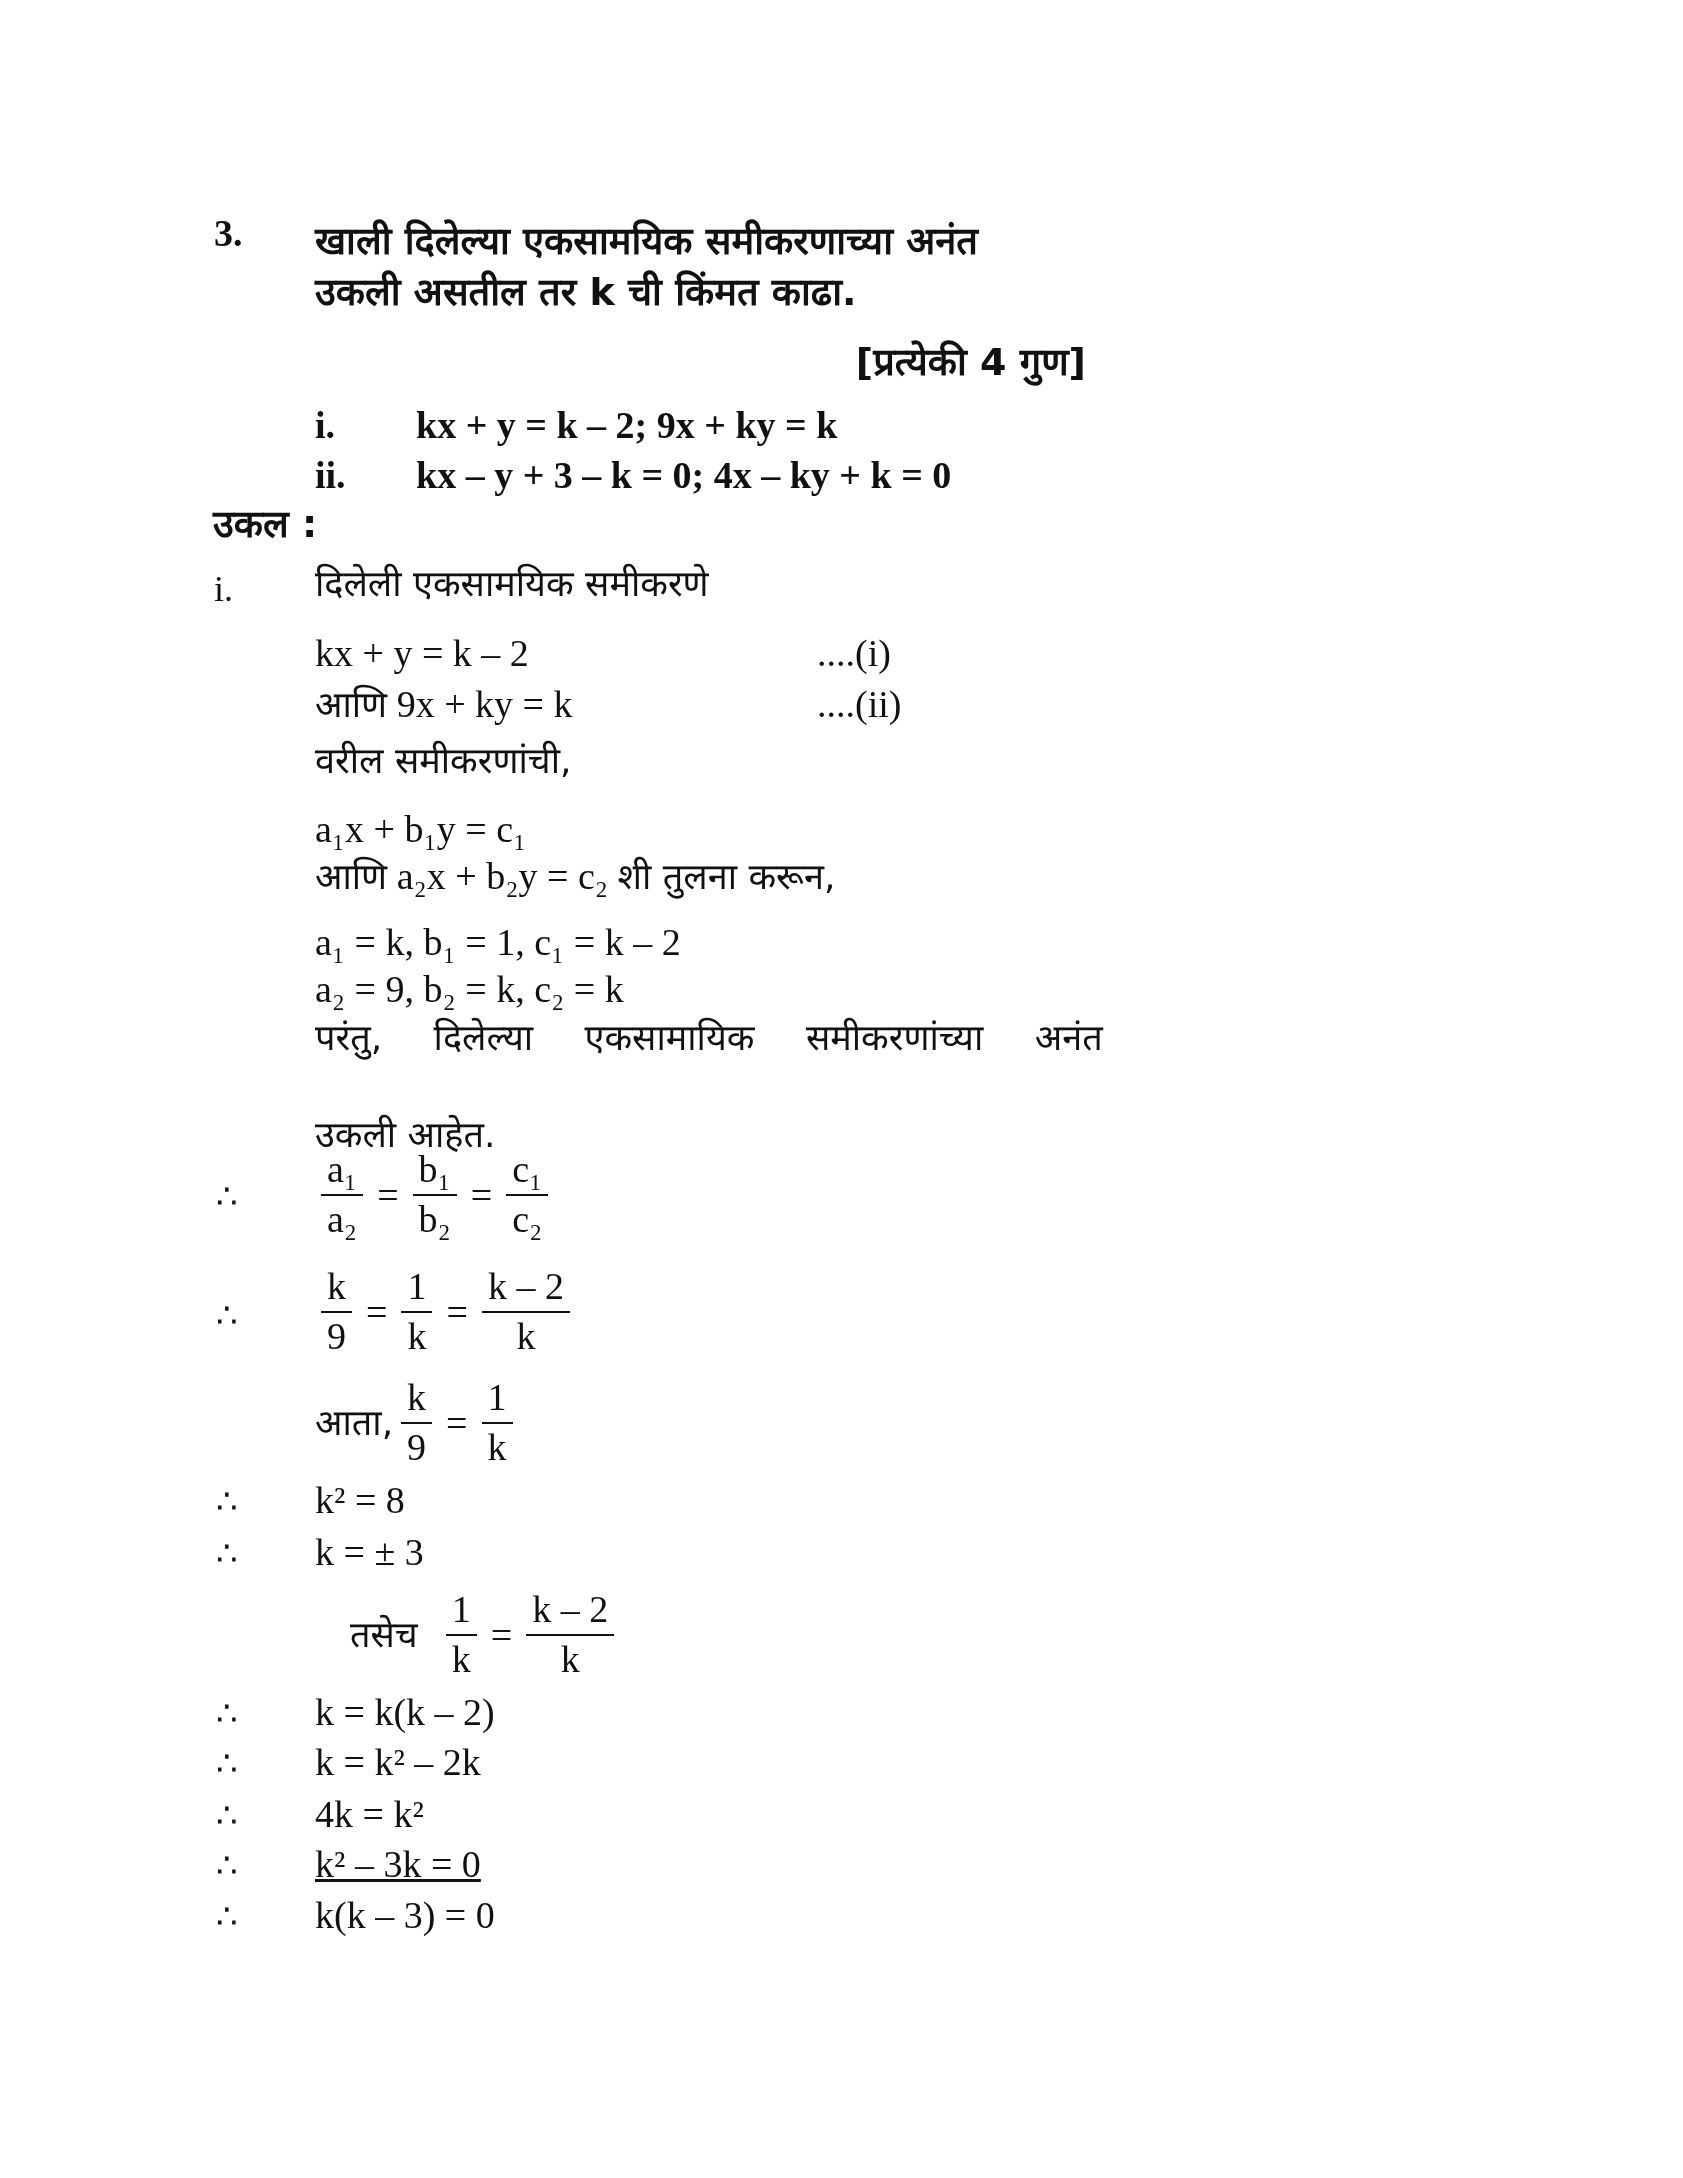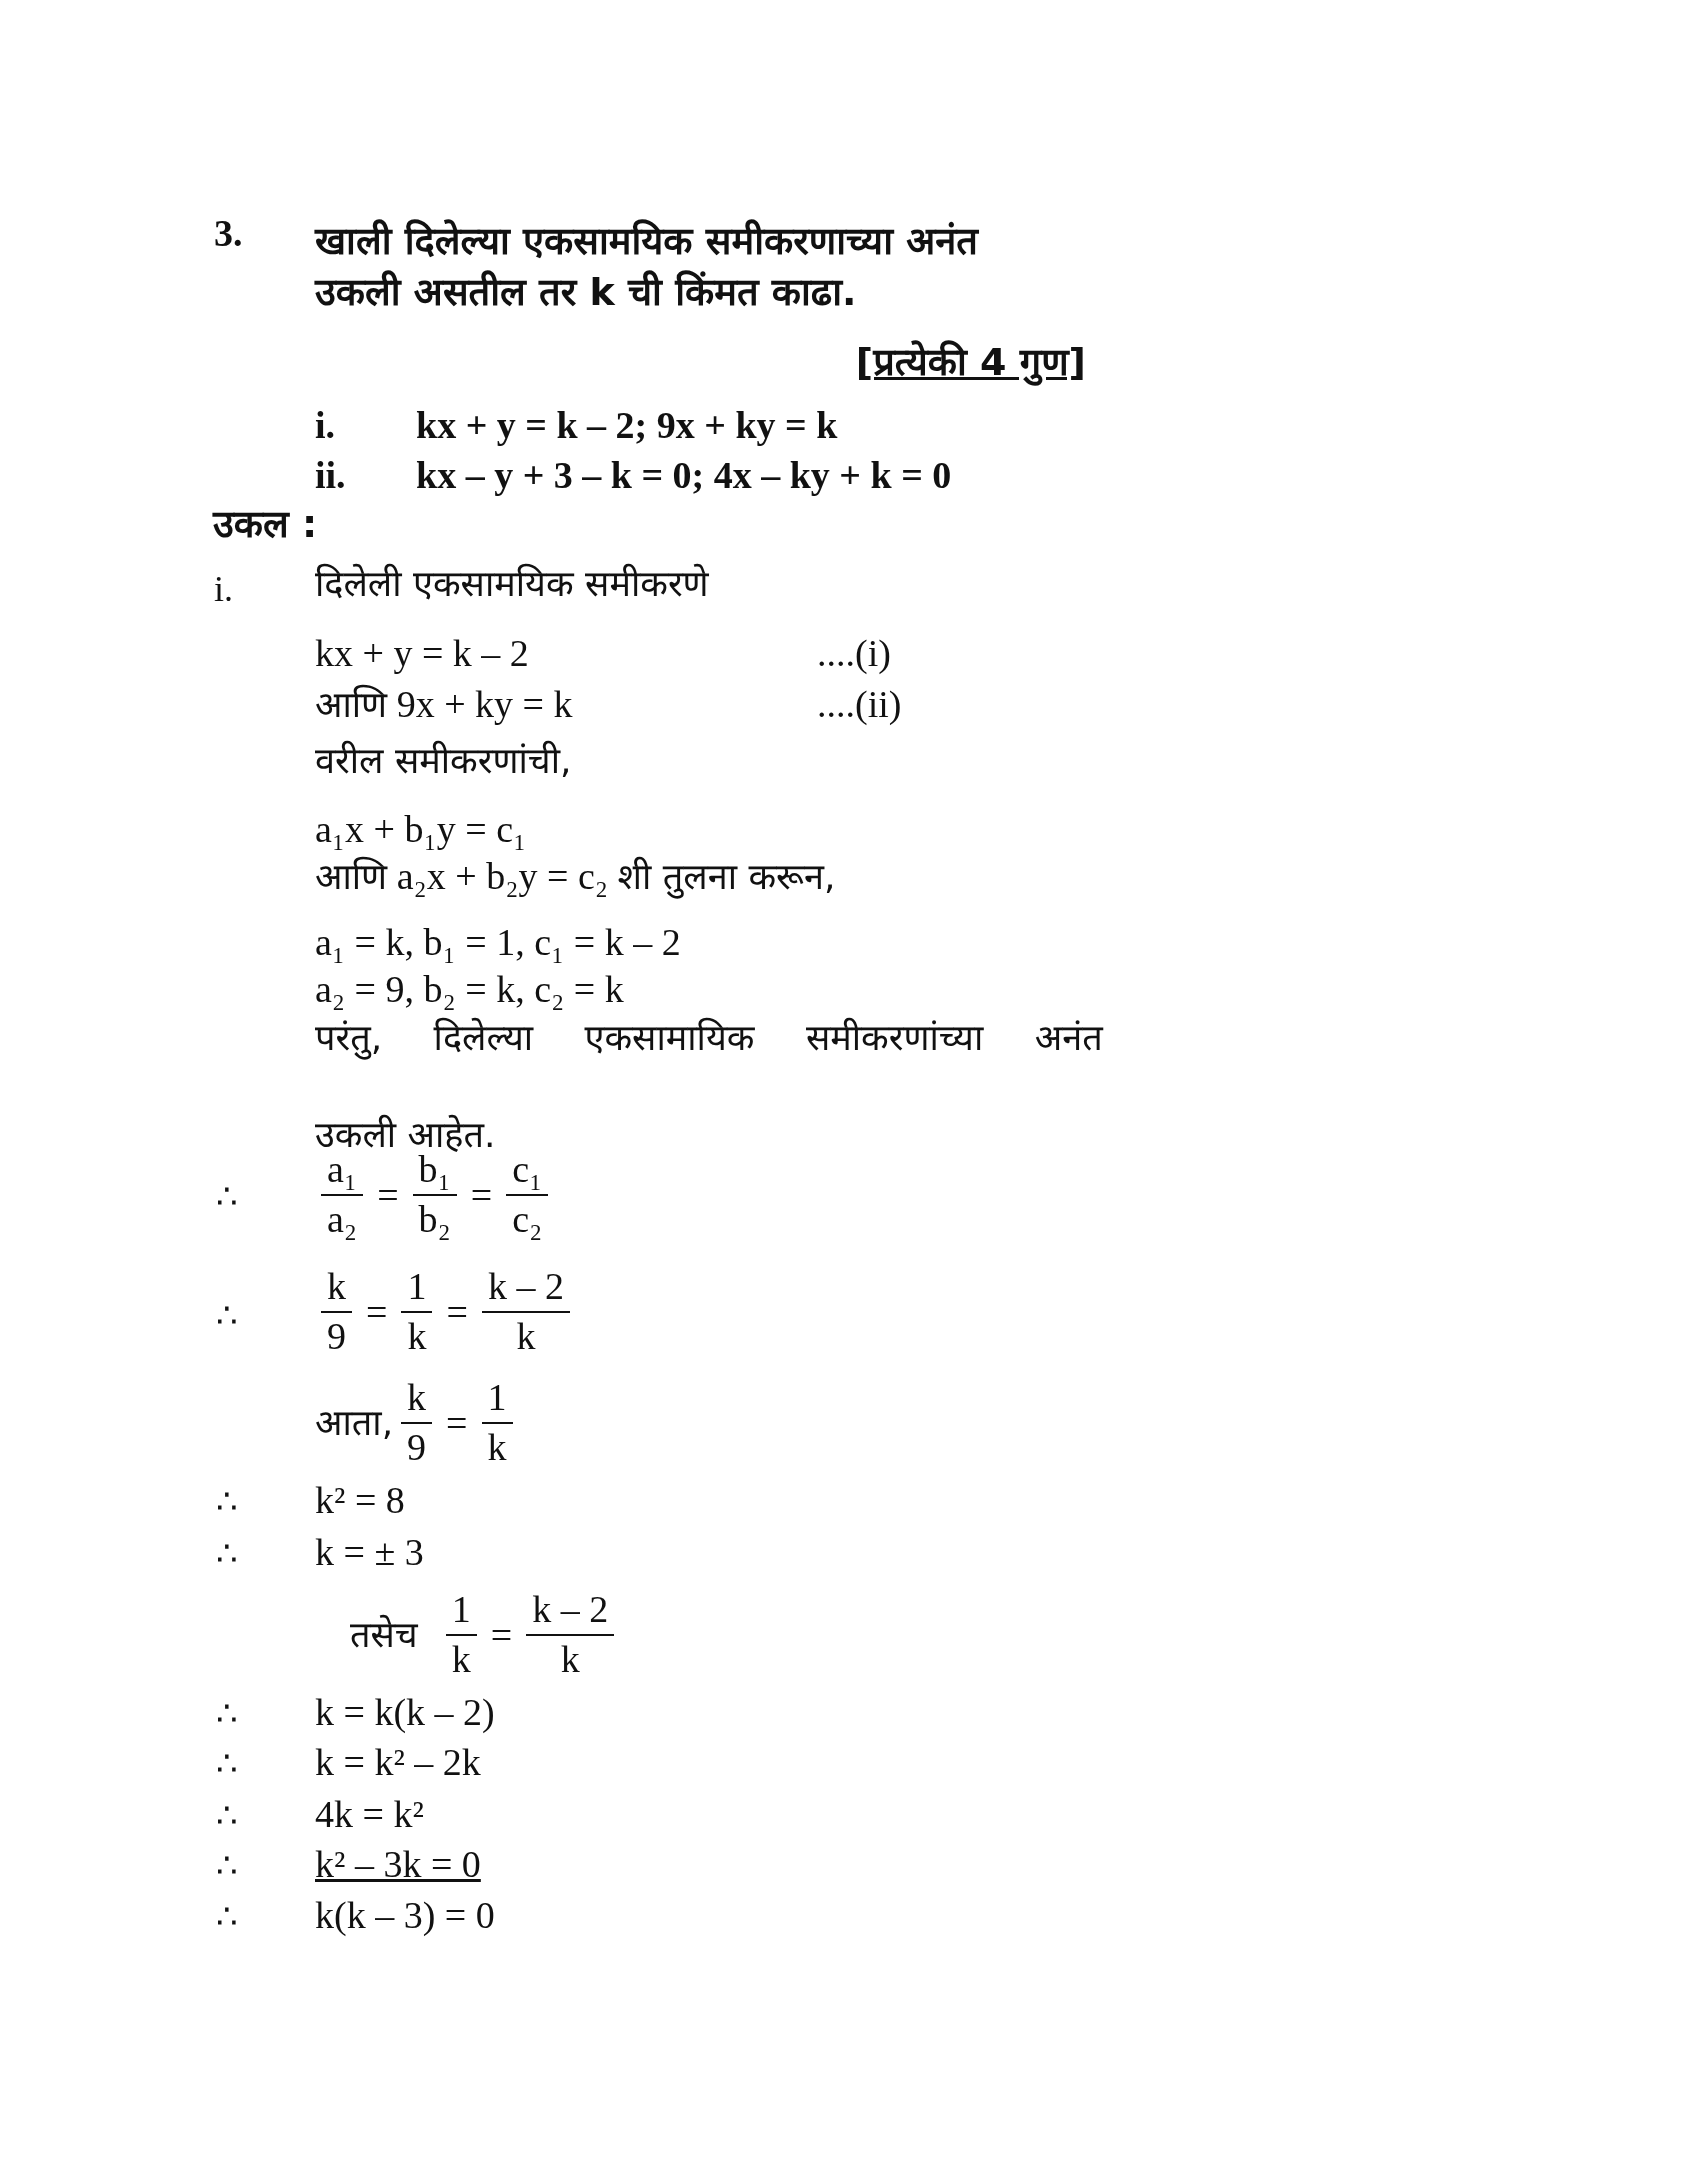--- a/index.html
+++ b/index.html
@@ -19,21 +19,21 @@
   .eqrow { display: flex; align-items: center; }
   .eqsign { margin: 0 8px; }
   .therefore { font-size: 34px; }
 </style>
 </head>
 <body>
 
 <div class="abs bold h" style="left:214px; top:214px;">3.</div>
 <div class="abs bold h deva" style="left:315px; top:210px;margin-top:12px;">खाली दिलेल्या एकसामयिक समीकरणाच्या अनंत</div>
 <div class="abs bold h deva" style="left:315px; top:273px;">उकली असतील तर k ची किंमत काढा.</div>
-<div class="abs bold h deva" style="right:597px; top:343px;text-decoration:underline;">[प्रत्येकी 4 गुण]</div>
+<div class="abs bold h deva" style="right:597px; top:343px;">[प्रत्येकी 4 गुण]</div>
 
 <div class="abs bold m" style="left:315px; top:406px;">i.</div>
 <div class="abs bold m" style="left:416px; top:406px;">kx + y = k – 2; 9x + ky = k</div>
 <div class="abs bold m" style="left:315px; top:456px;">ii.</div>
 <div class="abs bold m" style="left:416px; top:456px;">kx – y + 3 – k = 0; 4x – ky + k = 0</div>
 
 <div class="abs bold h deva" style="left:213px; top:505px;">उकल :</div>
 <div class="abs t" style="left:214px; top:571px;">i.</div>
 <div class="abs t deva" style="left:315px; top:566px;">दिलेली एकसामयिक समीकरणे</div>
 

